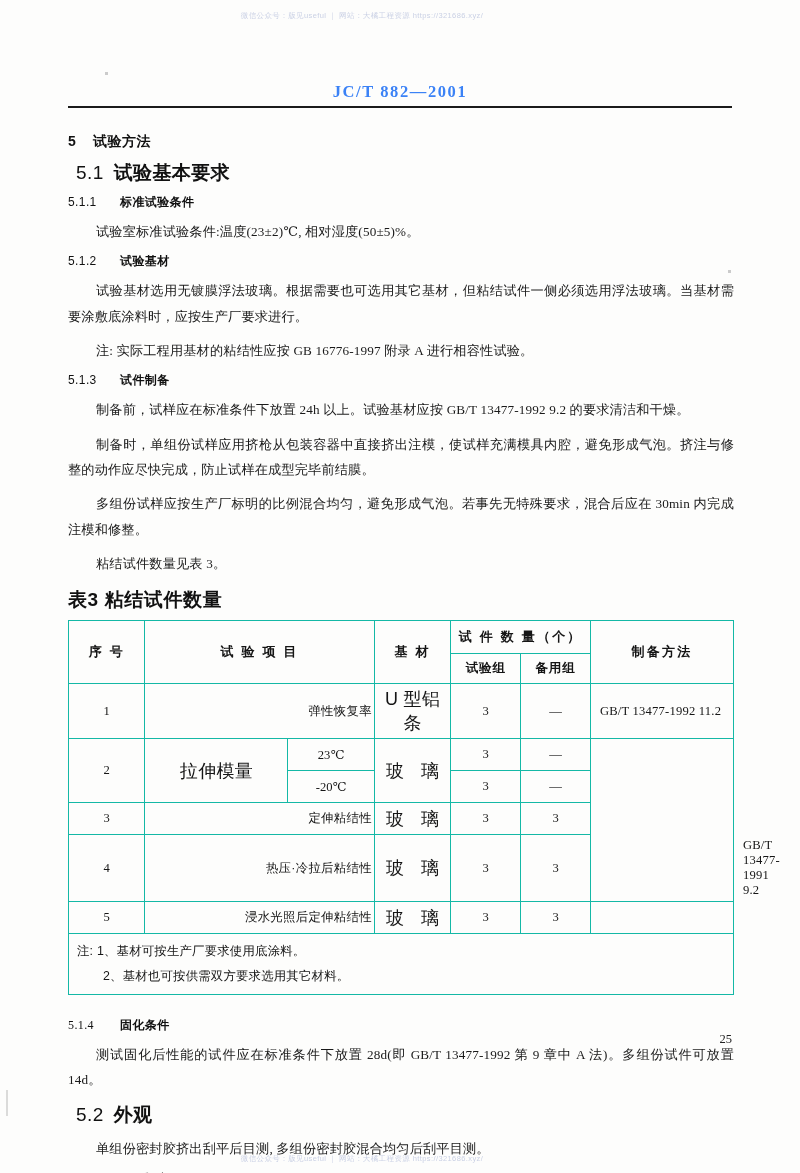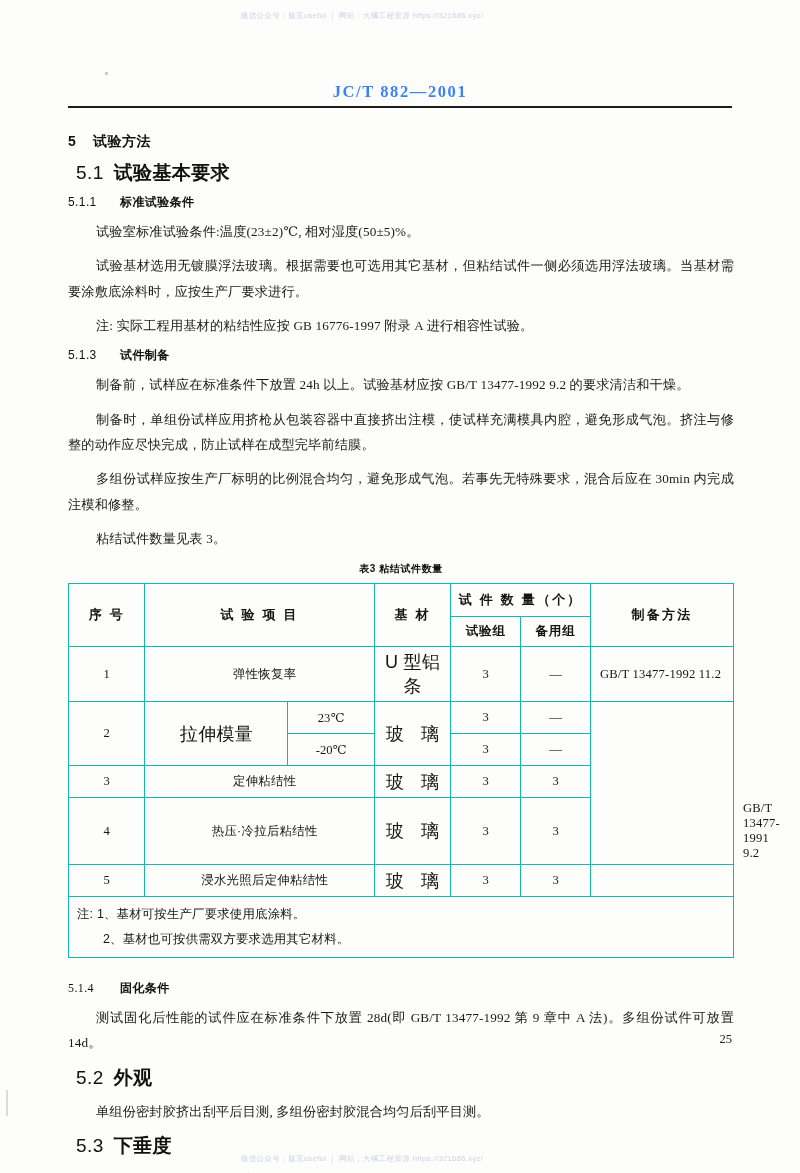--- a/index.html
+++ b/index.html
@@ -114,24 +114,24 @@
     letter-spacing: 0.15px;
     color: #1a1a1a;
   }
   p.para.note {
     text-indent: 28px;
   }
   p.tight { margin-bottom: 7px; }
 
   
   .table-caption {
-    text-align: center;
-    font-family: "Liberation Sans", sans-serif;
-    font-weight: bold;
-    font-size: 10px;
+    text-align: left;
+    font-family: "Liberation Sans", sans-serif;
+    font-weight: bold;
+    font-size: 19px;
     letter-spacing: 0.6px;
     margin: 11px 0 7px 0;
     color: #111;
   }
   table.t3 {
     border-collapse: collapse;
     width: 100%;
     font-size: 12.4px;
     color: #151515;
     table-layout: fixed;
@@ -157,21 +157,21 @@
     letter-spacing: 0.8px;
     height: 23px;
   }
   table.t3 td.num-cell { font-size: 12.6px; }
   table.t3 td.body-cell {
     font-family: "Liberation Sans", sans-serif;
     font-size: 18px;
     letter-spacing: 0.3px;
   }
   table.t3 td.item-left {
-    text-align: center;
+    text-align: right;
     padding-left: 12px;
     font-family: "Liberation Sans", sans-serif;
     letter-spacing: 0.3px;
   }
   table.t3 td.method {
     font-size: 12.6px;
     letter-spacing: 0.2px;
     text-align: left;
     padding-left: 9px;
   }
@@ -227,20 +227,21 @@
 
   <div class="content">
 
     <h2 class="h-sec"><span class="num">5</span><span>试验方法</span></h2>
 
     <h3 class="h-sub"><span class="num">5.1</span><span>试验基本要求</span></h3>
 
     <h4 class="h-subsub"><span class="num">5.1.1</span><span>标准试验条件</span></h4>
     <p class="para">试验室标准试验条件:温度(23±2)℃, 相对湿度(50±5)%。</p>
 
+    <h4 class="h-subsub"><span class="num">5.1.2</span><span>试验基材</span></h4>
     <p class="para">试验基材选用无镀膜浮法玻璃。根据需要也可选用其它基材，但粘结试件一侧必须选用浮法玻璃。当基材需要涂敷底涂料时，应按生产厂要求进行。</p>
     <p class="para note">注: 实际工程用基材的粘结性应按 GB 16776-1997 附录 A 进行相容性试验。</p>
 
     <h4 class="h-subsub"><span class="num">5.1.3</span><span>试件制备</span></h4>
     <p class="para">制备前，试样应在标准条件下放置 24h 以上。试验基材应按 GB/T 13477-1992 9.2 的要求清洁和干燥。</p>
     <p class="para">制备时，单组份试样应用挤枪从包装容器中直接挤出注模，使试样充满模具内腔，避免形成气泡。挤注与修整的动作应尽快完成，防止试样在成型完毕前结膜。</p>
     <p class="para">多组份试样应按生产厂标明的比例混合均匀，避免形成气泡。若事先无特殊要求，混合后应在 30min 内完成注模和修整。</p>
     <p class="para tight">粘结试件数量见表 3。</p>
 
     <div class="table-caption">表3  粘结试件数量</div>

